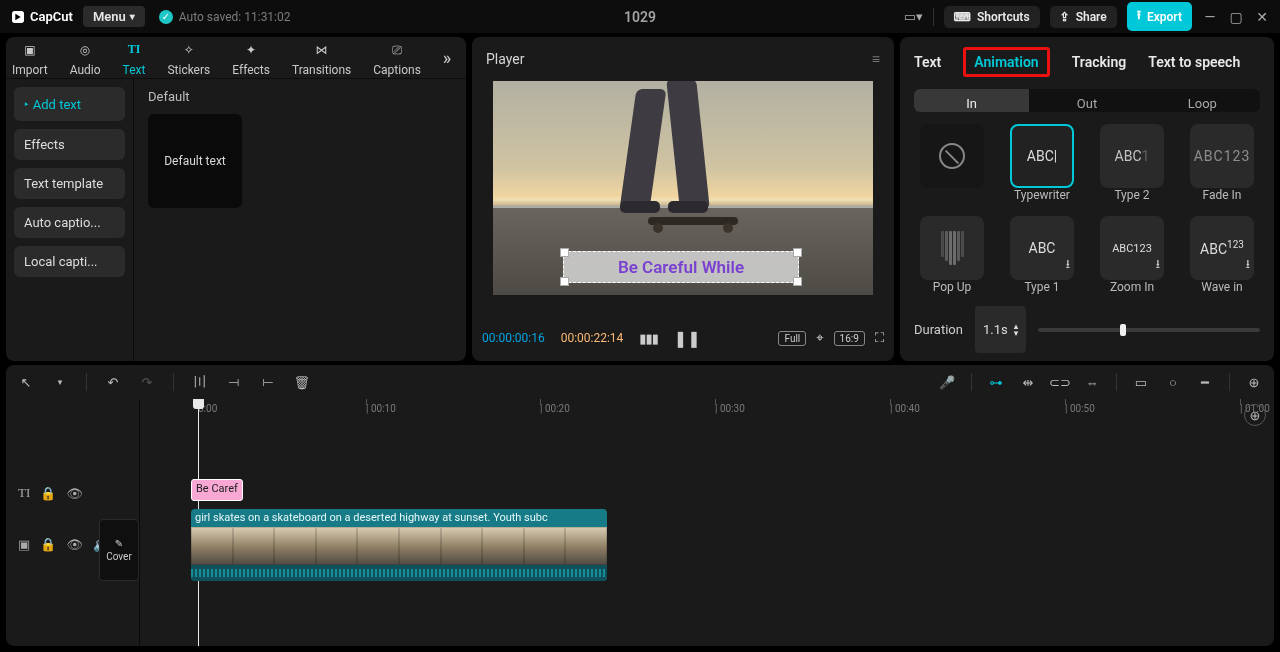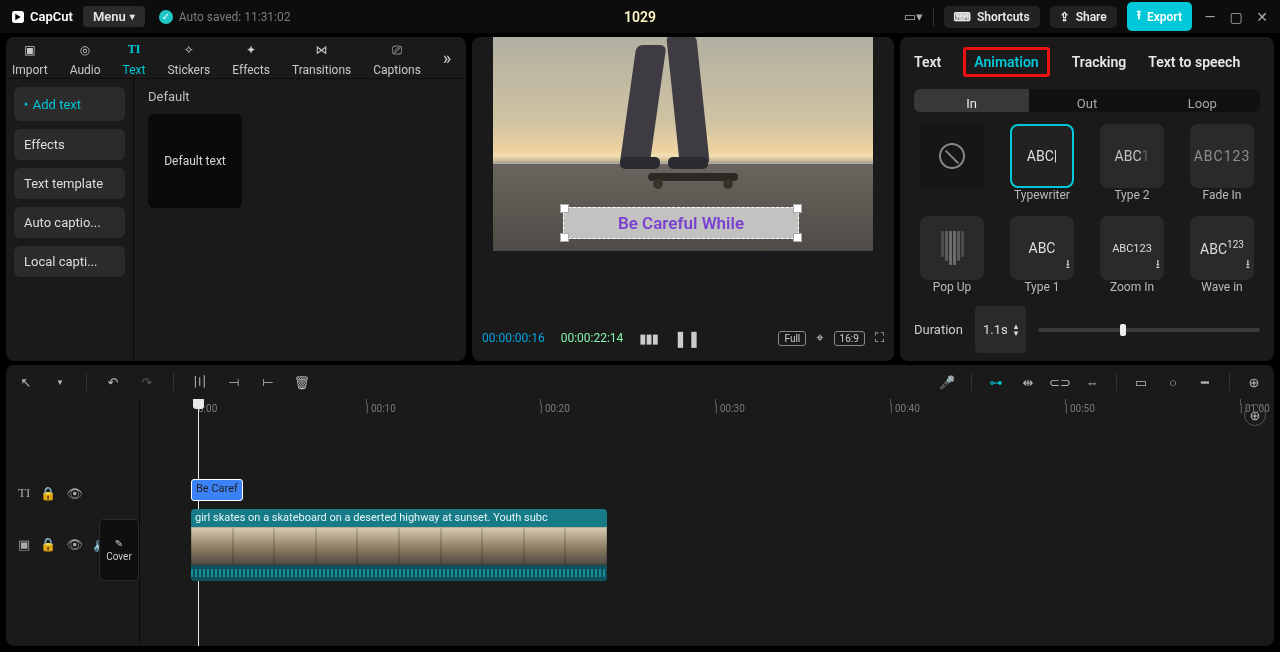--- a/index.html
+++ b/index.html
@@ -5,21 +5,21 @@
 * { margin: 0; padding: 0; box-sizing: border-box; font-family: -apple-system, "Segoe UI", Roboto, sans-serif; }
 body { background: #000; color: #ccc; width: 1280px; height: 652px; overflow: hidden; font-size: 13px; user-select: none; }
 
 
 .topbar { height: 33px; display: flex; align-items: center; padding: 0 10px; background: #0d0d0d; }
 .brand { display: flex; align-items: center; color: #fff; font-weight: 600; font-size: 13px; gap: 4px; }
 .brand svg { width: 16px; height: 16px; }
 .menu-btn { margin-left: 10px; background: #2b2b2b; color: #e5e5e5; padding: 3px 10px; border-radius: 4px; display: flex; align-items: center; gap: 4px; font-size: 13px; font-weight: 600; }
 .autosaved { margin-left: 14px; display: flex; align-items: center; gap: 6px; color: #7c7c7c; font-size: 12px; }
 .autosaved-dot { width: 14px; height: 14px; border-radius: 50%; background: #1ec6c6; display: flex; align-items: center; justify-content: center; color: #fff; font-size: 10px; }
-.project-title { position: absolute; left: 50%; transform: translateX(-50%); color: #fef9c3; font-weight: 600; font-size: 14px; }
+.project-title { position: absolute; left: 50%; transform: translateX(-50%); color: #a3a3a3; font-weight: 600; font-size: 14px; }
 .topbar-right { margin-left: auto; display: flex; align-items: center; gap: 10px; }
 .topbtn { display: flex; align-items: center; gap: 6px; padding: 4px 10px; background: #222; border-radius: 5px; color: #eaeaea; font-size: 12px; font-weight: 600; }
 .export-btn { background: #00c8d8; color: #fff; }
 .divider-v { width: 1px; height: 18px; background: #333; }
 .winctl { color: #aaa; font-size: 14px; width: 16px; text-align: center; }
 
 
 .main3 { display: flex; height: 330px; padding: 4px 6px 2px 6px; gap: 6px; }
 
 
@@ -56,21 +56,21 @@
 .shoe.s1 { left:2px;} .shoe.s2 { left:50px;}
 .board { position:absolute; left:30px; bottom:-16px; width:90px; height:8px; background:#2d2823; border-radius:8px;}
 .wheel { position:absolute; bottom:-24px; width:10px; height:10px; border-radius:50%; background:#3a332c;}
 .wheel.w1{left:35px;} .wheel.w2{left:105px;}
 .text-overlay { position: absolute; left: 70px; bottom: 12px; width: 236px; height: 32px; background: rgba(210,210,210,.88); border: 1px dashed #fff; display:flex; align-items:center; justify-content:center; color:#7a41d1; font-weight:600; font-size:17px;}
 .text-overlay::before, .text-overlay::after, .tovh::before, .tovh::after { content:""; position:absolute; width:7px; height:7px; background:#fff; border:1px solid #aaa; }
 .text-overlay::before { left:-4px; top:-4px; } .text-overlay::after { right:-4px; top:-4px; }
 .tovh { position:absolute; inset:0; } .tovh::before { left:-4px; bottom:-4px; } .tovh::after { right:-4px; bottom:-4px; }
 .player-footer { position: absolute; bottom: 0; left: 0; right: 0; height: 46px; display: flex; align-items: center; padding: 0 10px; gap: 16px; }
 .pf-time1 { color: #00a6e4; font-size: 12px; }
-.pf-time2 { color: #86efac; font-size: 12px; }
+.pf-time2 { color: #fdba74; font-size: 12px; }
 .pf-ctrl { color:#ccc; }
 .pf-right { margin-left: auto; display: flex; align-items: center; gap: 10px; }
 .pf-box { border:1px solid #888; color:#ccc; padding:1px 5px; border-radius:3px; font-size:10px;}
 
 
 .right-panel { flex: 1; padding: 10px 14px 8px 14px; }
 .rp-tabs { display: flex; gap: 22px; font-size: 14px; color: #e8e8e8; font-weight: 600; margin-bottom: 12px; align-items: center;}
 .rp-tab.active { color: #00c8d8; }
 .rp-tab.hl { border: 3px solid #e11; padding: 4px 8px; border-radius: 3px; }
 .rp-subtabs { display: flex; background: #111; border-radius: 6px; overflow: hidden; margin-bottom: 12px; }
@@ -108,21 +108,21 @@
 .track-head { position:absolute; left:0; right:0; display:flex; align-items:center; gap:10px; padding:0 12px; color:#aaa;}
 .track-head.t-text { top:82px; height:24px;}
 .track-head.t-vid { top:130px; height:30px;}
 .cover-cell { position:absolute; right:0; top:120px; width:40px; height:62px; background:#0f0f0f; border:1px solid #2a2a2a; border-radius:4px; display:flex; flex-direction:column; align-items:center; justify-content:center; gap:2px; color:#ccc; font-size:10px;}
 .tl-canvas { flex:1; position:relative; overflow:hidden;}
 .ruler { height:24px; display:flex; position:relative; color:#7a7a7a; font-size:10px;}
 .ruler-mark { position:absolute; top:4px; }
 .ruler-mark::before { content:""; position:absolute; left:0; top:-4px; width:1px; height:6px; background:#555;}
 .playhead { position:absolute; top:0; bottom:0; width:1px; background:#e8e8e8; left:58px;}
 .playhead::before { content:""; position:absolute; top:-2px; left:-5px; width:11px; height:12px; background:#e8e8e8; border-radius:3px;}
-.clip-text { position:absolute; top:80px; height:22px; left:51px; width:52px; background:#3b82f6; border:1px solid #fff; border-radius:3px; color:#222; font-size:11px; padding:2px 4px; overflow:hidden; white-space:nowrap;}
+.clip-text { position:absolute; top:80px; height:22px; left:51px; width:52px; background:#f9a8d4; border:1px solid #fff; border-radius:3px; color:#222; font-size:11px; padding:2px 4px; overflow:hidden; white-space:nowrap;}
 .clip-video { position:absolute; top:110px; height:72px; left:51px; width:416px; background:#167b87; border-radius:4px; overflow:hidden;}
 .clip-video-label { position:absolute; top:2px; left:4px; right:4px; color:#e6f7f8; font-size:11px; white-space:nowrap; overflow:hidden;}
 .clip-thumbs { position:absolute; top:18px; left:0; right:0; height:38px; display:flex;}
 .clip-thumbs div { flex:1; background:linear-gradient(180deg,#d9cdb3 0%, #8d7d62 55%, #4e4a45 100%); box-shadow:inset 0 0 0 1px rgba(0,0,0,.15);}
 .clip-audio { position:absolute; bottom:0; left:0; right:0; height:16px; background:linear-gradient(180deg,#0f515a 0%, #0f515a 100%);}
 .clip-audio::before { content:""; position:absolute; left:0; right:0; top:4px; height:8px; background:repeating-linear-gradient(90deg,#1aa6b4 0 2px,transparent 2px 4px); opacity:.7;}
 .addzoom { position:absolute; right:8px; top:5px; color:#bbb; display:flex; align-items:center; justify-content:center; width:22px; height:22px; border:1px solid #555; border-radius:50%;}
 </style>
 </head>
 <body>
@@ -208,20 +208,24 @@
         <div class="side-item">Local capti...</div>
       </div>
       <div class="left-content">
         <div class="default-hdr">Default</div>
         <div class="text-thumb">Default text</div>
       </div>
     </div>
   </div>
 
   <div class="panel player-panel">
+    <div class="player-header">
+      <span>Player</span>
+      <span style="color:#777;">≡</span>
+    </div>
     <div class="player-video">
       <div class="horizon"></div>
       <div class="road"></div>
       <div class="road-line"></div>
       <div class="skater">
         <div class="leg l1"></div>
           <div class="leg l2"></div>
         <div class="shoe s1"></div>
           <div class="shoe s2"></div>
         <div class="board"></div>

